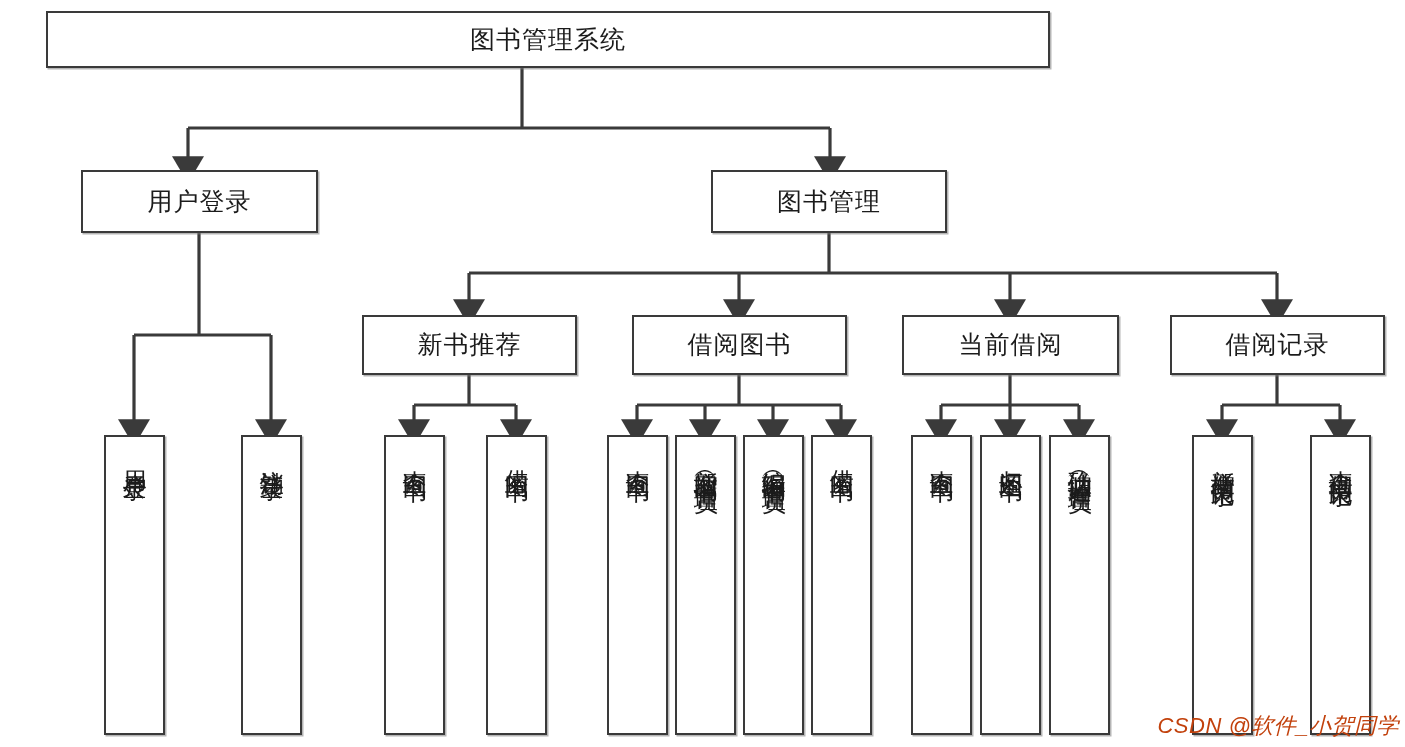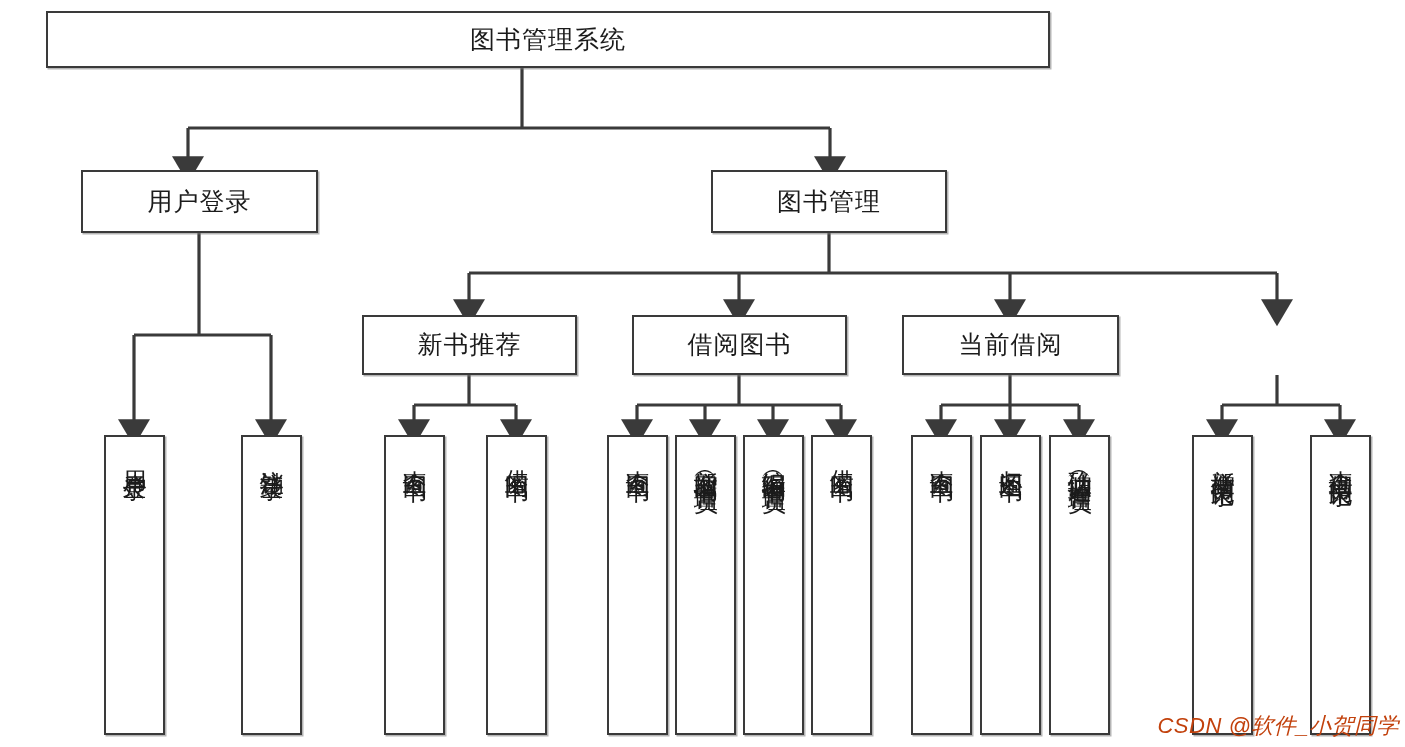--- a/index.html
+++ b/index.html
@@ -142,20 +142,23 @@
   </div>
 
   <div class="node h" style="left:632px; top:315px; width:215px; height:60px;">
     <span class="label">借阅图书</span>
   </div>
 
   <div class="node h" style="left:902px; top:315px; width:217px; height:60px;">
     <span class="label">当前借阅</span>
   </div>
 
+  <div class="node h" style="left:1170px; top:315px; width:215px; height:60px;">
+    <span class="label">借阅记录</span>
+  </div>
 
   <div class="node v" style="left:104px; top:435px; width:61px; height:300px;">
     <span class="label">用户登录</span>
   </div>
 
   <div class="node v" style="left:241px; top:435px; width:61px; height:300px;">
     <span class="label">注销登录</span>
   </div>
 
   <div class="node v" style="left:384px; top:435px; width:61px; height:300px;">

